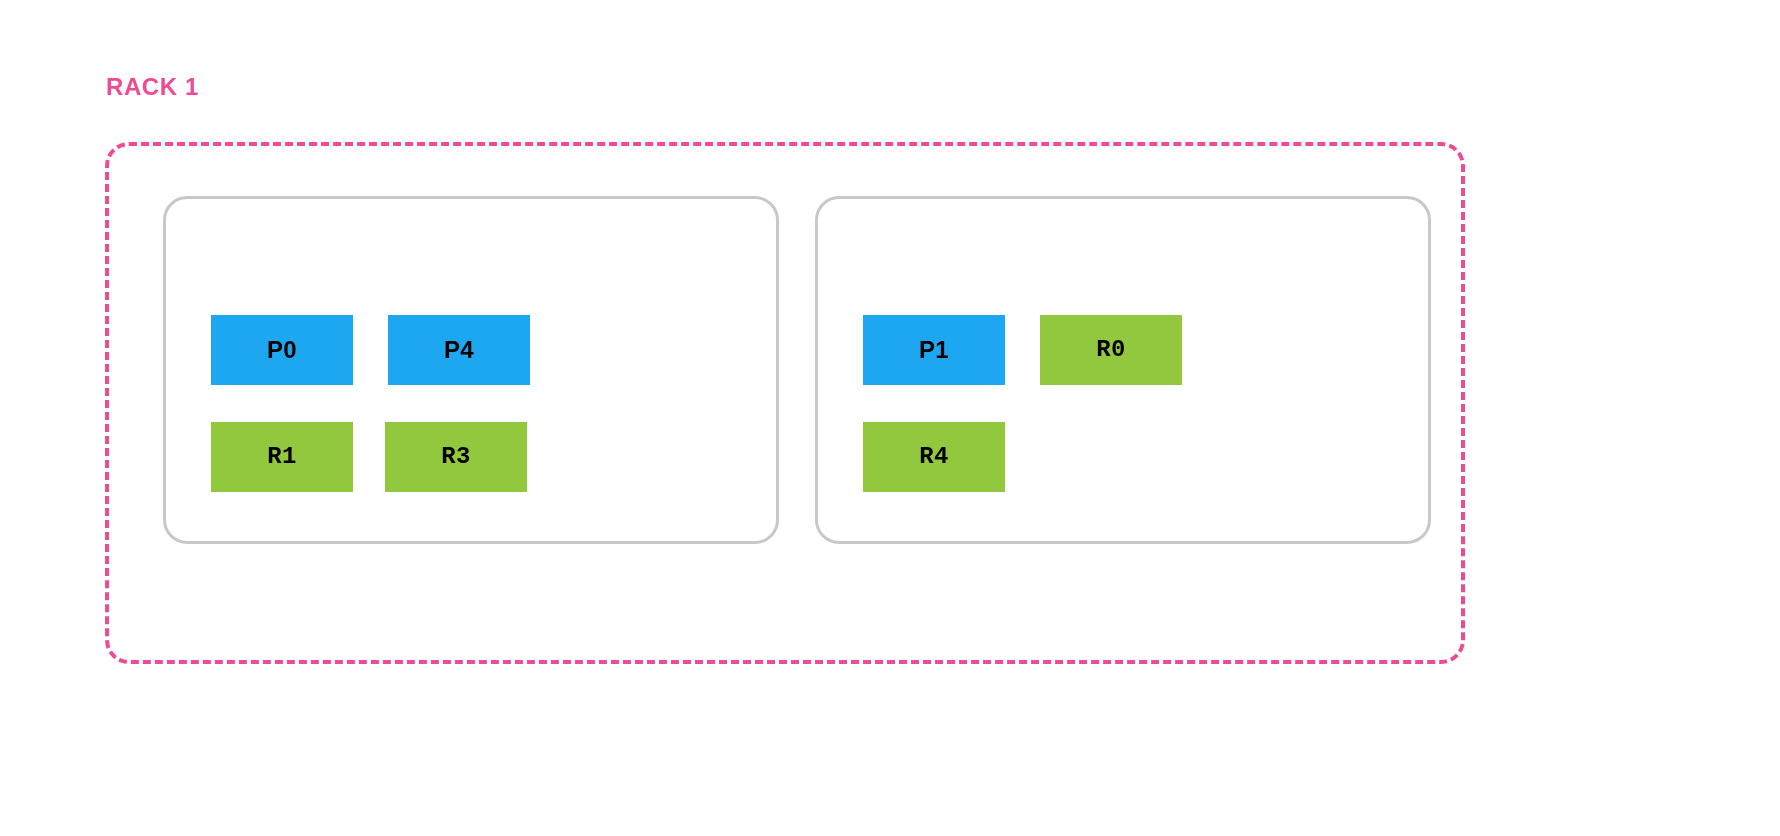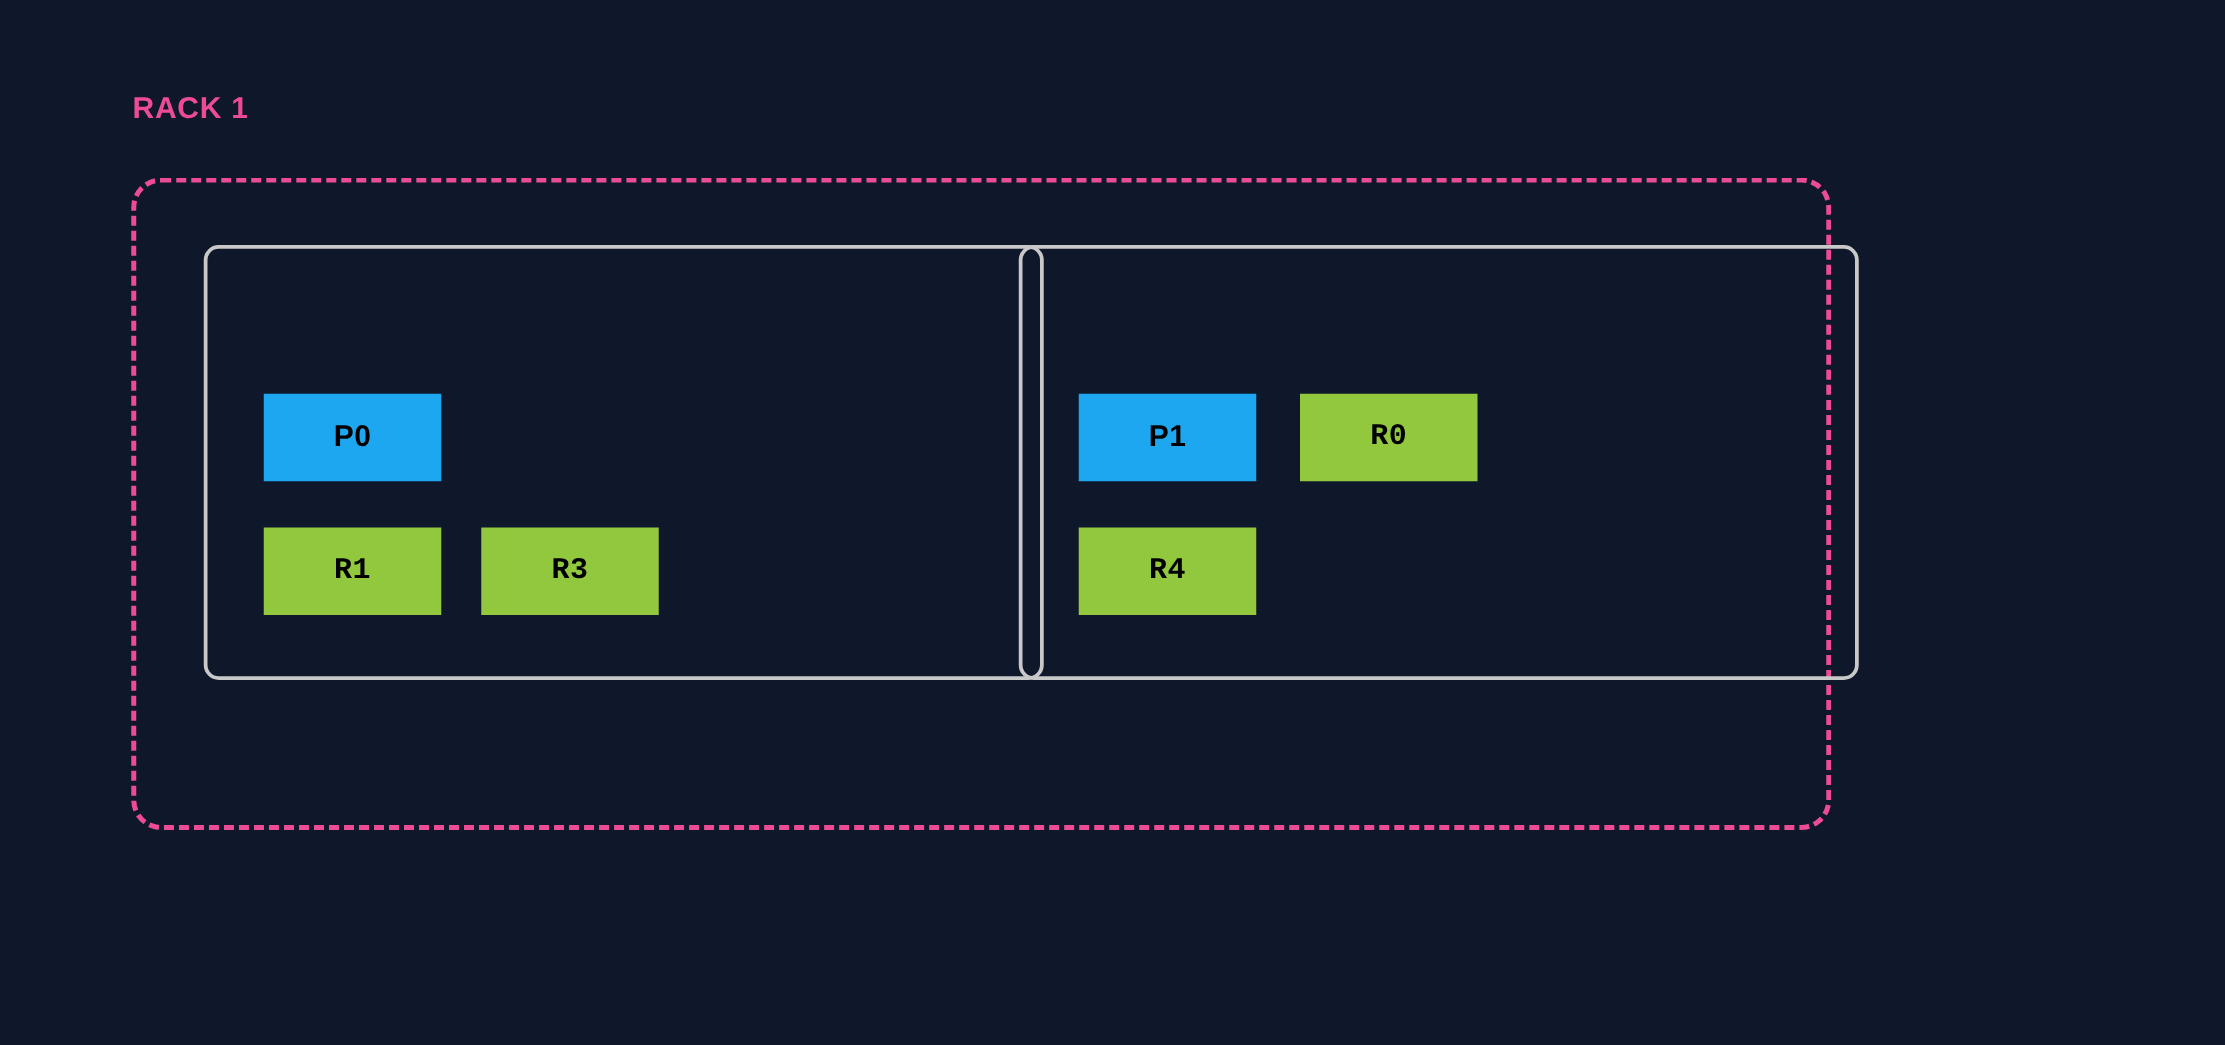--- a/index.html
+++ b/index.html
@@ -13,21 +13,21 @@
     height: 836px;
     overflow: hidden;
     font-family: "Liberation Sans", sans-serif;
     -webkit-font-smoothing: antialiased;
   }
 
   #canvas {
     position: relative;
     width: 1780px;
     height: 836px;
-    background: #0f172a;
+    background: #ffffff;
   }
 
   
   .rack-label {
     position: absolute;
     left: 106px;
     top: 75px;
     font-size: 24px;
     font-weight: 700;
     letter-spacing: 0.6px;
@@ -46,25 +46,25 @@
     box-sizing: border-box;
     border: 4px dashed #EE4B97;
     border-radius: 24px;
     background: transparent;
   }
 
   
   .node {
     position: absolute;
     top: 196px;
-    width: 672px;
+    width: 616px;
     height: 348px;
     box-sizing: border-box;
     border: 3px solid #C8C8C8;
-    border-radius: 12px;
+    border-radius: 24px;
     background: transparent;
   }
   .node-1 { left: 163px; }
   .node-2 { left: 815px; }
 
   .node-inner {
     position: absolute;
     left: 45px;
     top: 116px;
     right: 0;
@@ -113,20 +113,23 @@
 
   <div class="rack-boundary"></div>
 
   <div class="node node-1">
     <div class="node-inner">
 
       <div class="row">
         <div class="unit primary">
           <span class="unit-label">P0</span>
         </div>
+        <div class="unit primary">
+          <span class="unit-label">P4</span>
+        </div>
       </div>
 
       <div class="row">
         <div class="unit replica">
           <span class="unit-label">R1</span>
         </div>
         <div class="unit replica">
           <span class="unit-label">R3</span>
         </div>
       </div>

